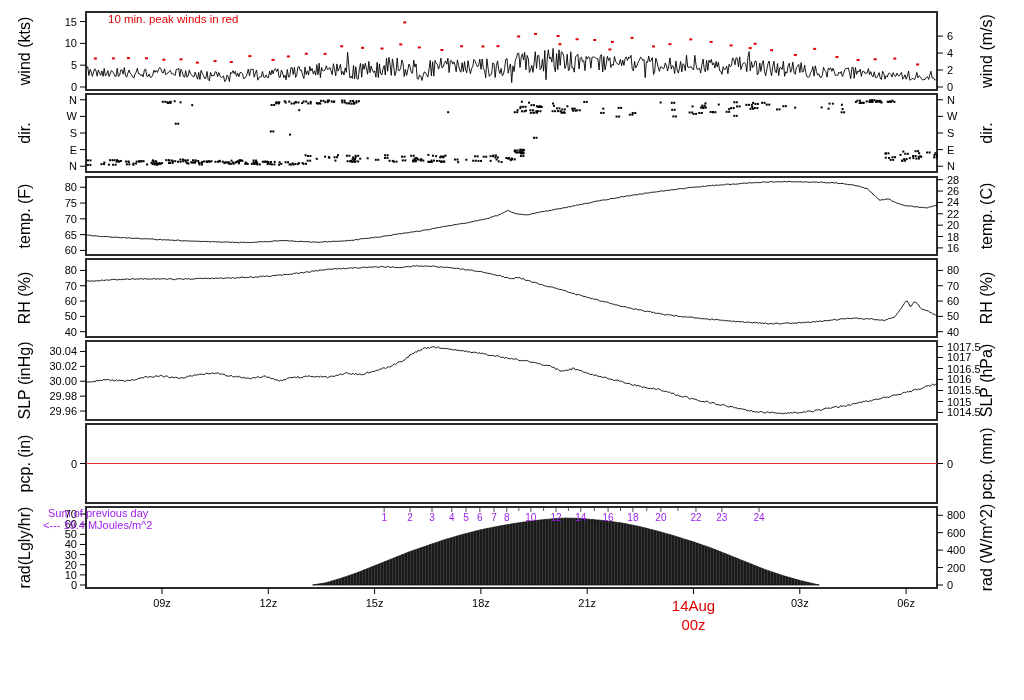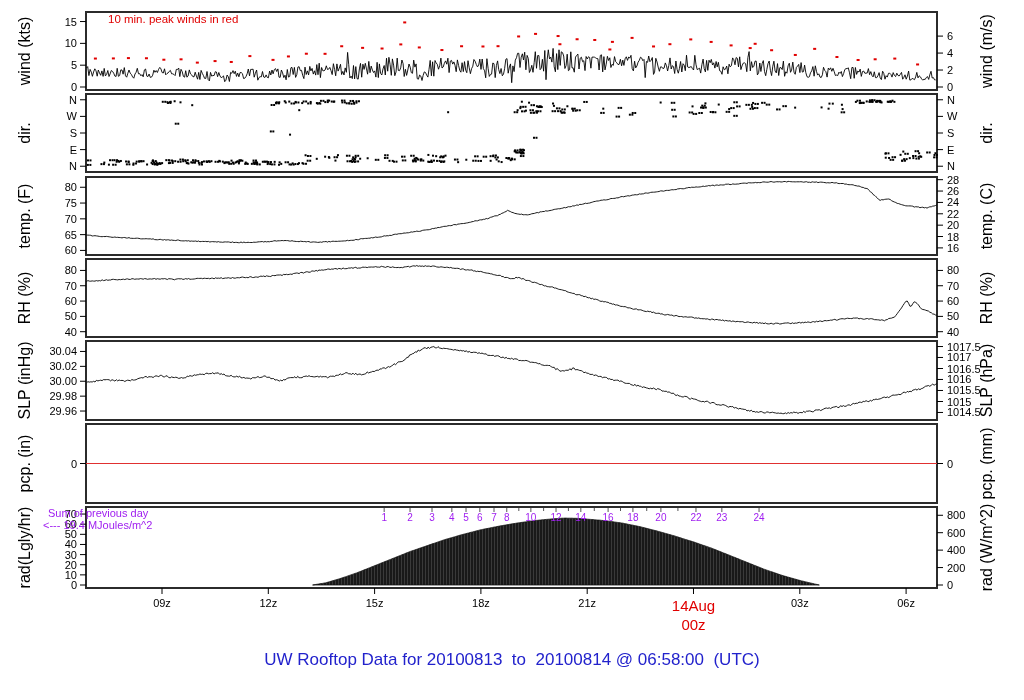--- a/index.html
+++ b/index.html
@@ -872,14 +872,13 @@
         <text x="587.1996" y="607" fill="#000" font-size="11" text-anchor="middle">21z</text>
         <line x1="799.7994000000001" y1="588" x2="799.7994000000001" y2="594" stroke="#000"></line>
         <text x="799.7994000000001" y="607" fill="#000" font-size="11" text-anchor="middle">03z</text>
         <line x1="906.0993000000001" y1="588" x2="906.0993000000001" y2="594" stroke="#000"></line>
         <text x="906.0993000000001" y="607" fill="#000" font-size="11" text-anchor="middle">06z</text>
         <line x1="693.4995" y1="588" x2="693.4995" y2="594" stroke="#000"></line>
         <text x="693.4995" y="611" fill="#e00000" font-size="15" text-anchor="middle">14Aug</text>
         <text x="693.4995" y="630" fill="#e00000" font-size="15" text-anchor="middle">00z</text>
       </g>
     </svg>
-  <div class="title">UW Rooftop Data for 20100813  to  20100814 @ 06:58:00  (UTC)</div>
 </div>
 
 </body></html>

